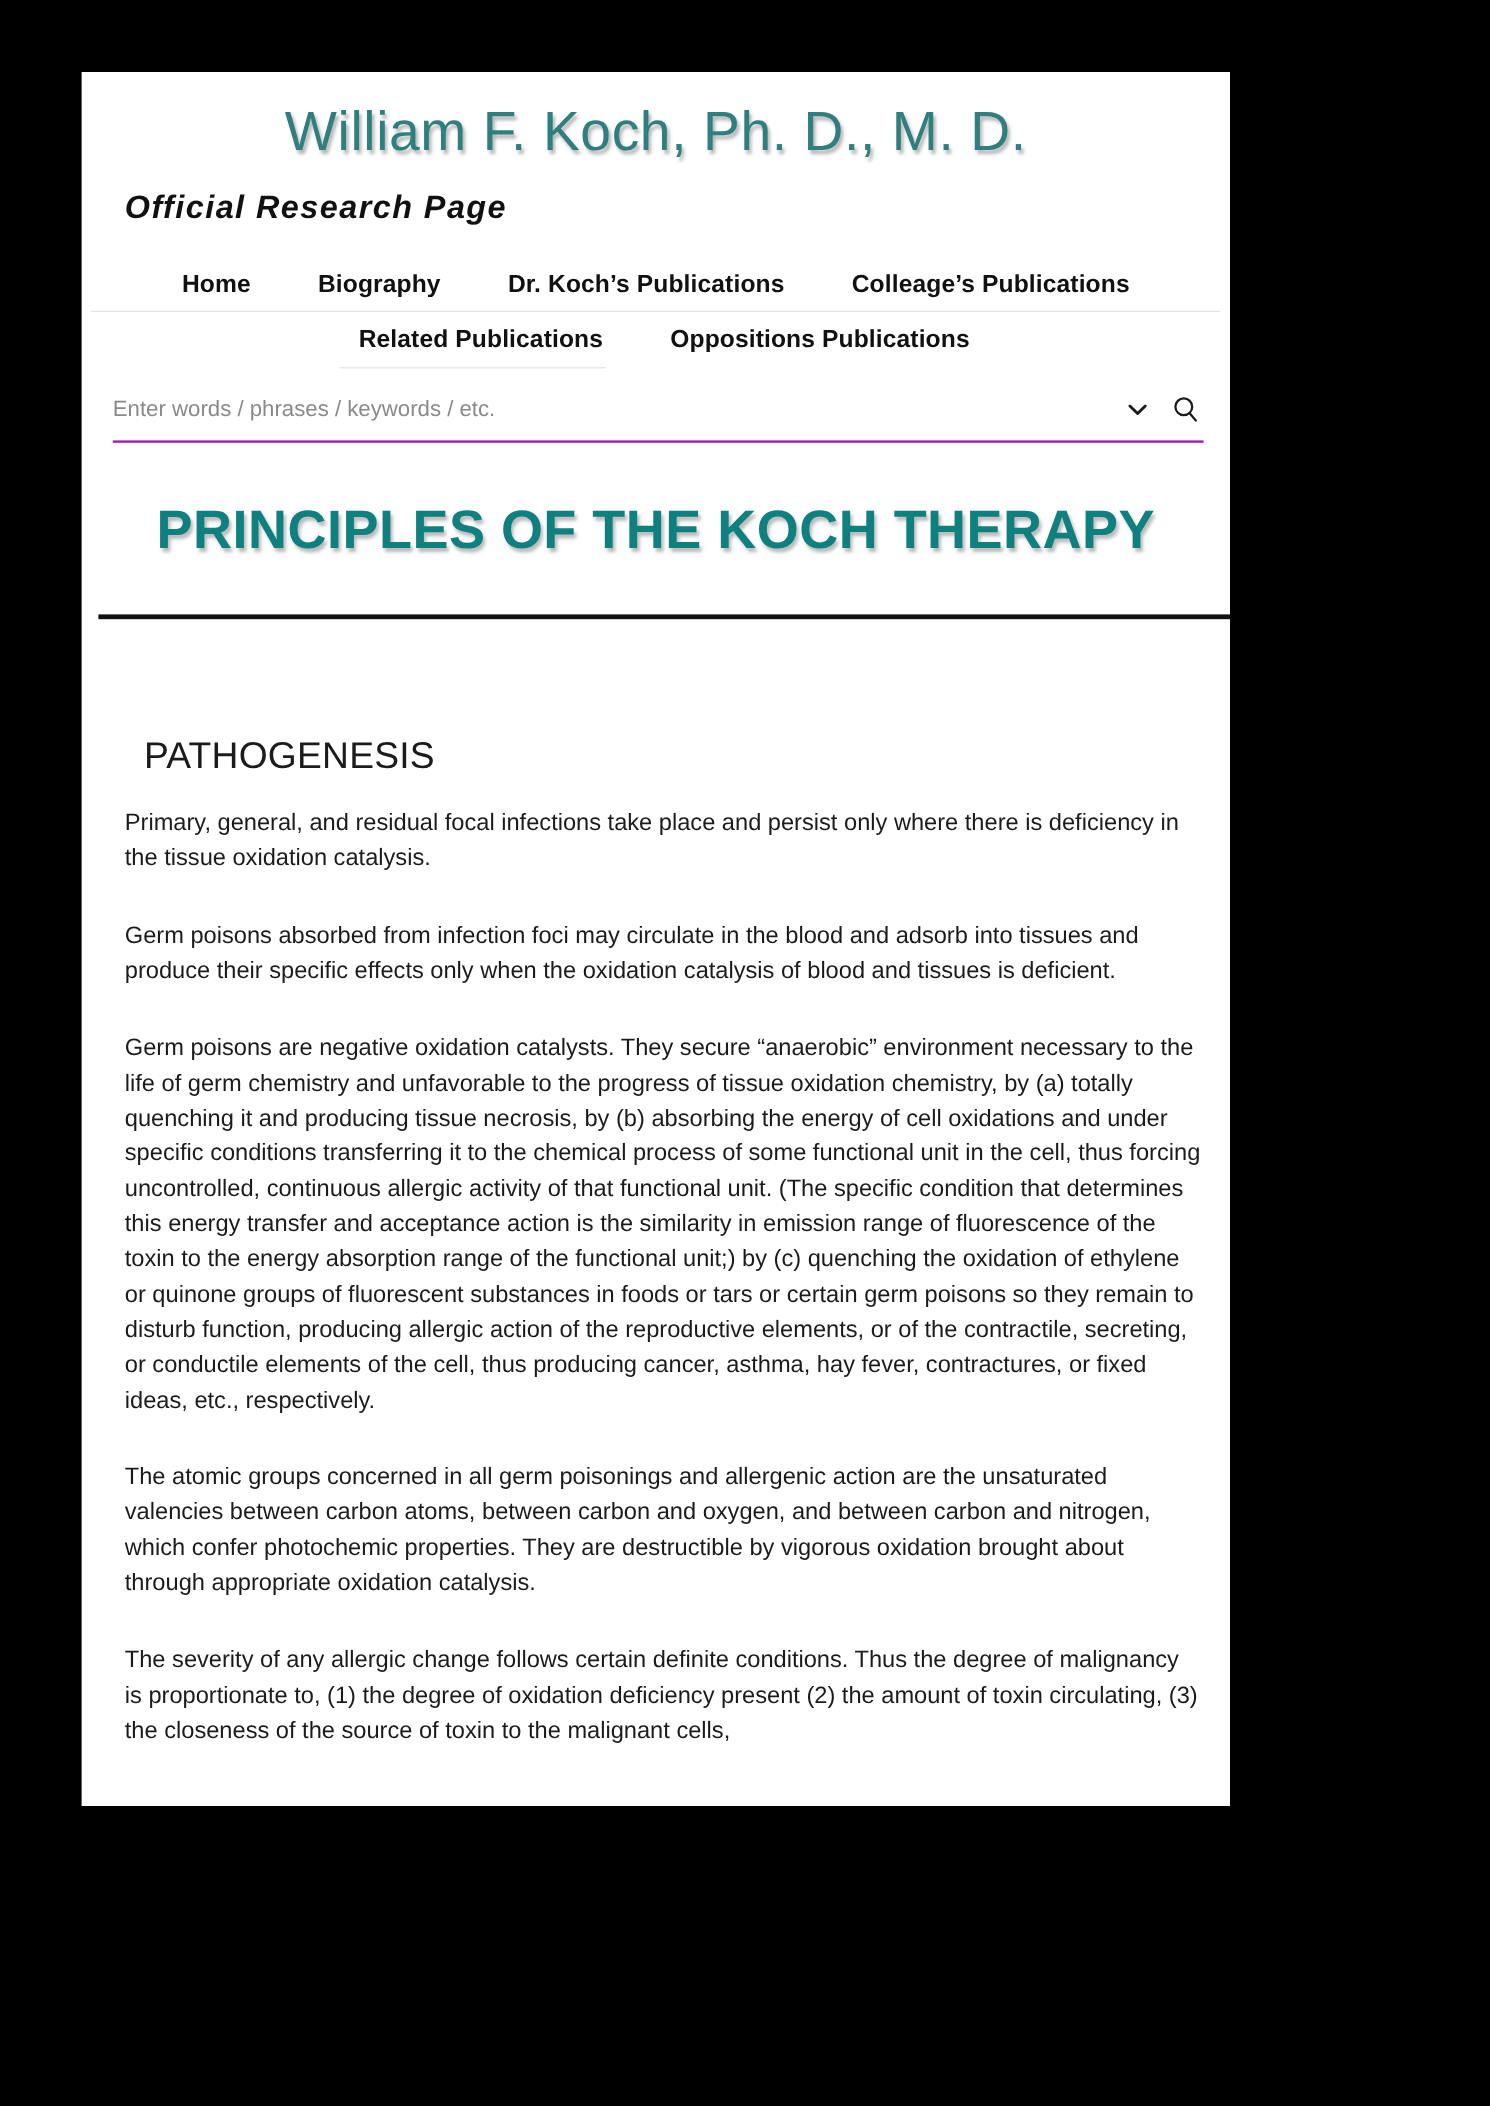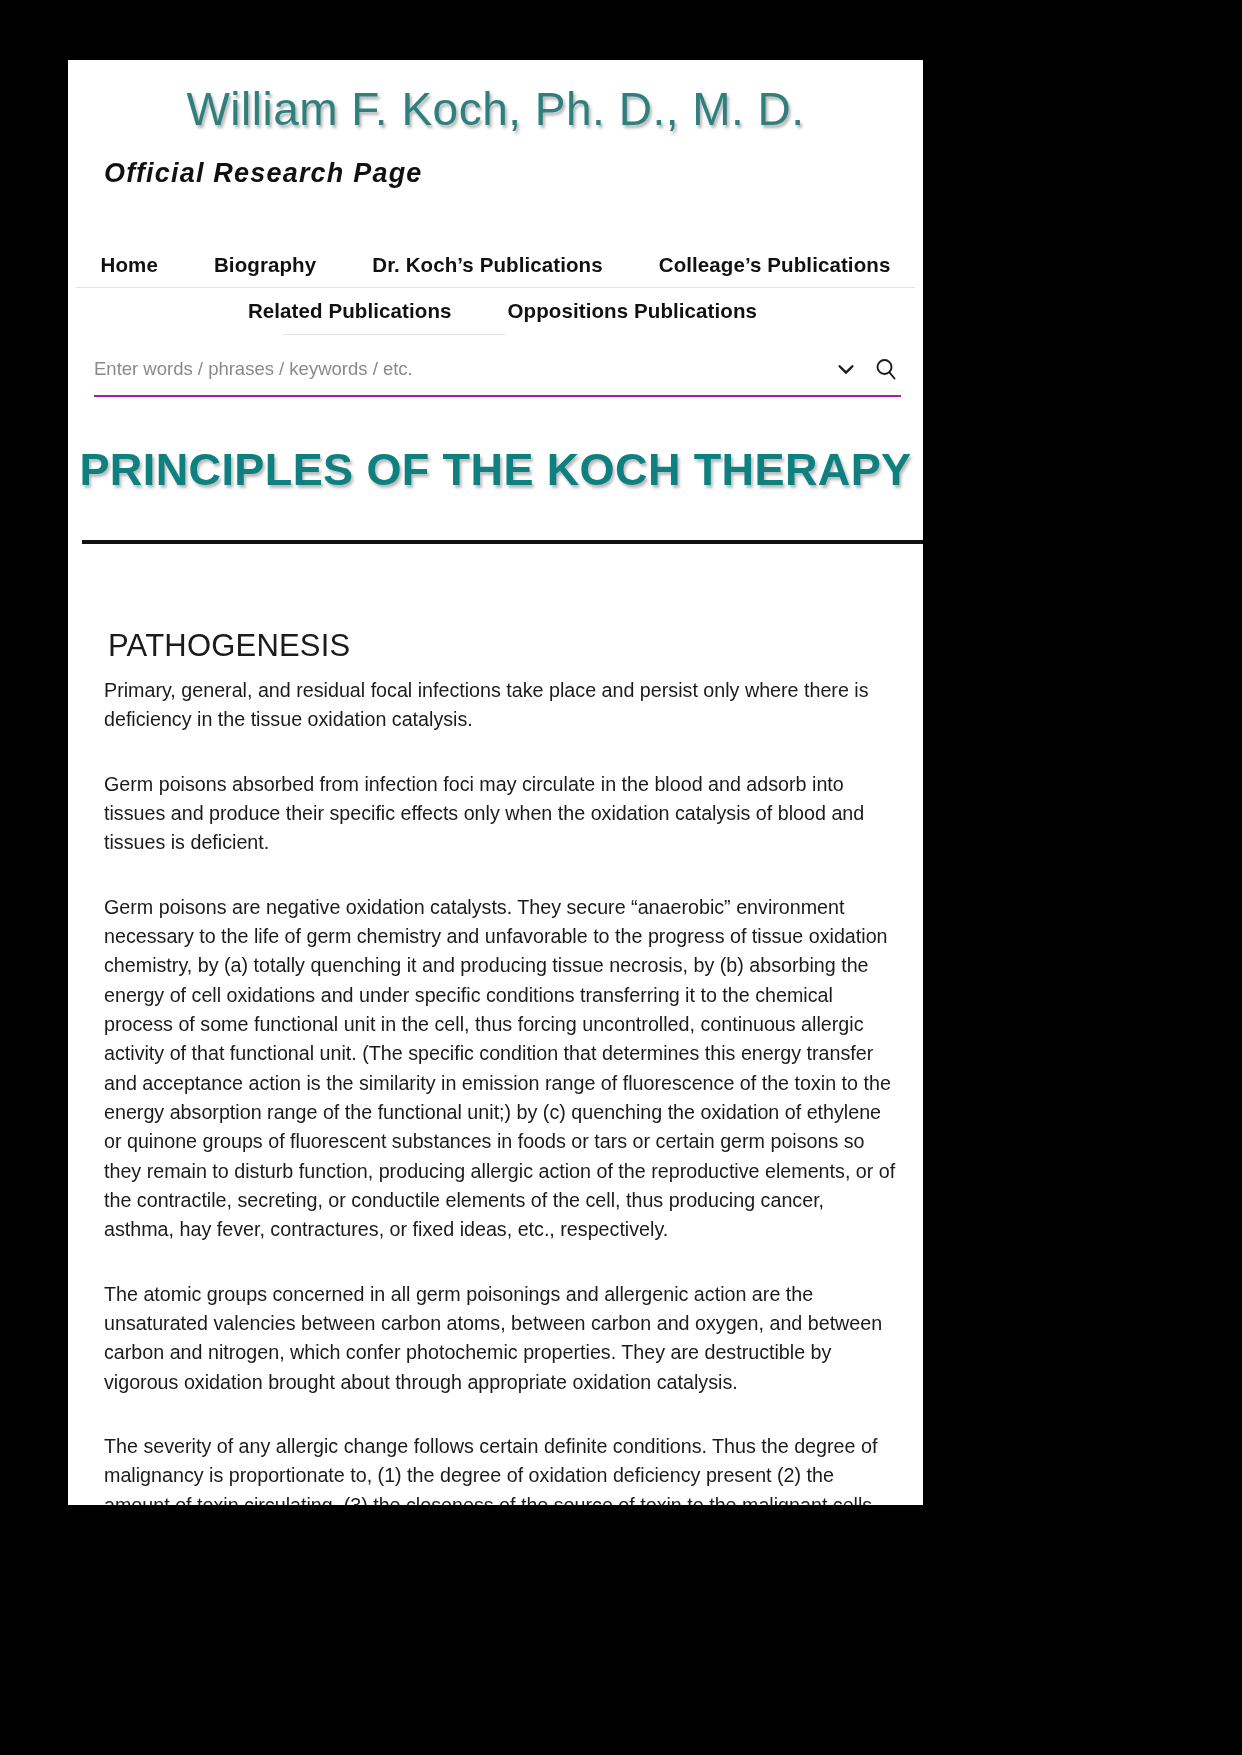--- a/index.html
+++ b/index.html
@@ -11,21 +11,21 @@
     width: 1242px;
     height: 1755px;
     font-family: "Liberation Sans", sans-serif;
     -webkit-font-smoothing: antialiased;
   }
 
   .page-frame {
     position: absolute;
     left: 68px;
     top: 60px;
-    width: 855px;
+    width: 957px;
     height: 1445px;
     background: #ffffff;
     overflow: hidden;
   }
 
   
   .site-title {
     text-align: center;
     margin: 0;
     padding-top: 22px;
@@ -54,21 +54,20 @@
     padding-top: 36px;
   }
   .nav-row {
     display: flex;
     justify-content: center;
     align-items: flex-end;
     gap: 0;
   }
   .nav-row.row-1 {
     padding-left: 0;
-    margin-top: 28px;
   }
   .nav-row.row-2 {
     padding-left: 14px;
     margin-top: 11px;
   }
   .nav-item {
     font-size: 20.5px;
     font-weight: bold;
     color: #111111;
     letter-spacing: 0.1px;
@@ -136,21 +135,21 @@
     background: #111111;
     margin: 42px 0 0 14px;
     width: 945px;
   }
 
   
   .article {
     padding: 0 24px 0 36px;
   }
   .article h2 {
-    margin: 4px;
+    margin: 16px;
     padding-top: 80px;
     font-size: 31px;
     font-weight: 400;
     color: #1b1b1b;
     letter-spacing: 0.2px;
   }
   .article p {
     margin: 0;
     padding-top: 8px;
     font-size: 19.7px;

